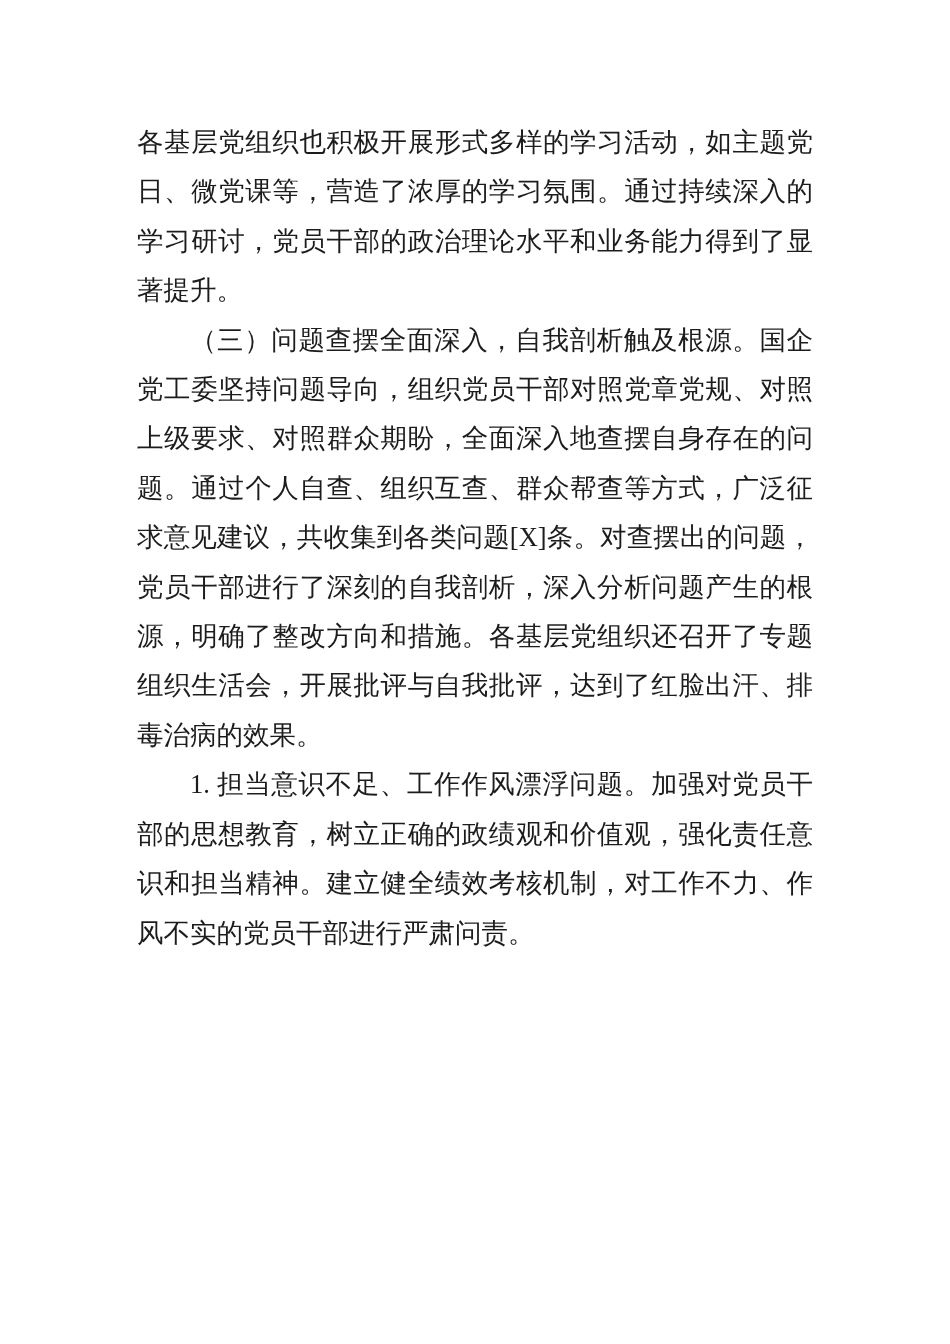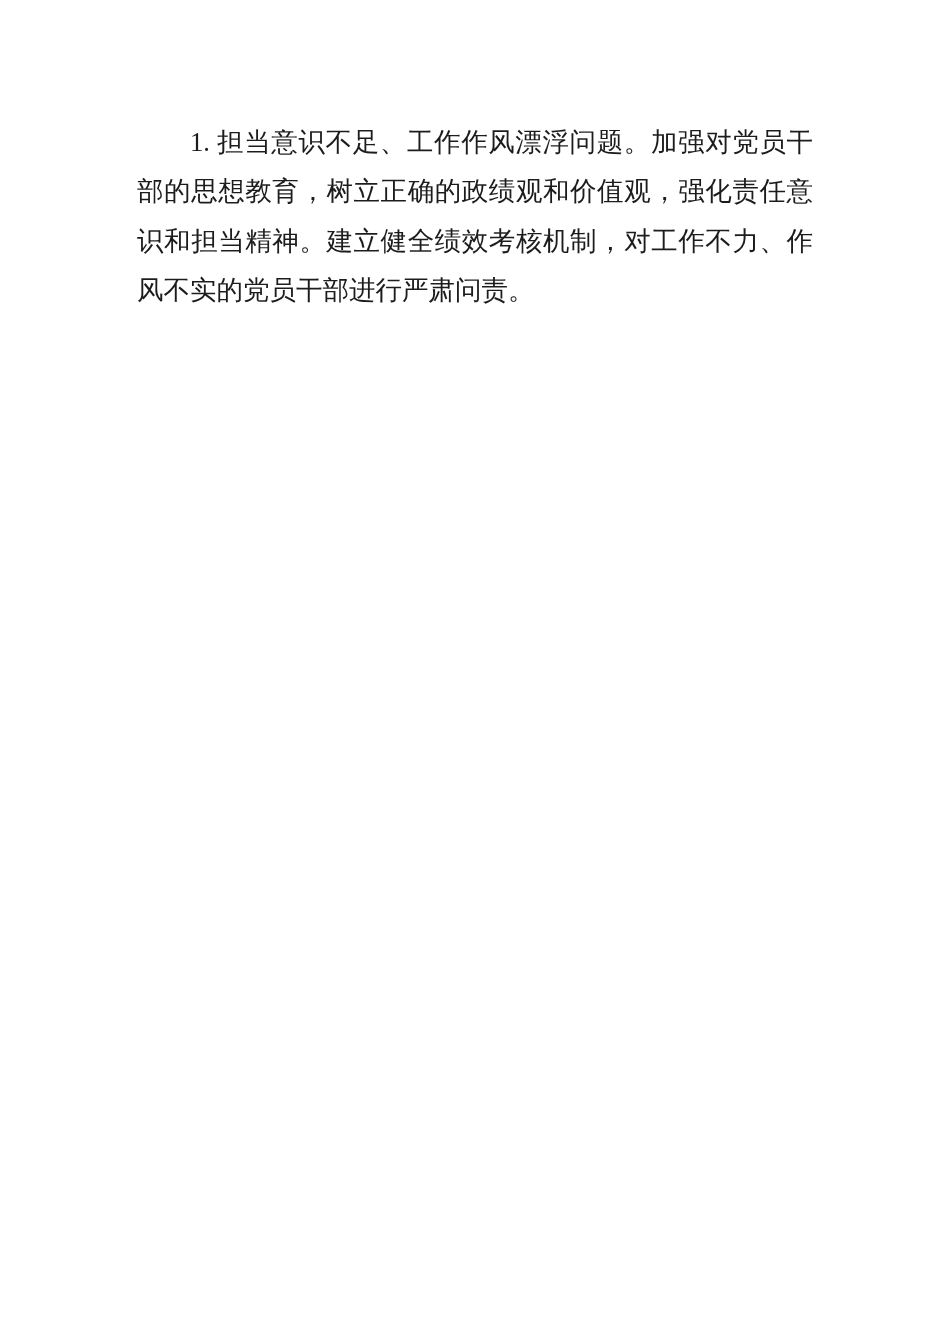--- a/index.html
+++ b/index.html
@@ -35,15 +35,17 @@
   }
   .doc-body p.indent {
     text-indent: 2em;
   }
 </style>
 </head>
 <body>
 
 <div class="page">
   <div class="doc-body">
+    <p>各基层党组织也积极开展形式多样的学习活动，如主题党日、微党课等，营造了浓厚的学习氛围。通过持续深入的学习研讨，党员干部的政治理论水平和业务能力得到了显著提升。</p>
+    <p class="indent">（三）问题查摆全面深入，自我剖析触及根源。国企党工委坚持问题导向，组织党员干部对照党章党规、对照上级要求、对照群众期盼，全面深入地查摆自身存在的问题。通过个人自查、组织互查、群众帮查等方式，广泛征求意见建议，共收集到各类问题[X]条。对查摆出的问题，党员干部进行了深刻的自我剖析，深入分析问题产生的根源，明确了整改方向和措施。各基层党组织还召开了专题组织生活会，开展批评与自我批评，达到了红脸出汗、排毒治病的效果。</p>
     <p class="indent">1. 担当意识不足、工作作风漂浮问题。加强对党员干部的思想教育，树立正确的政绩观和价值观，强化责任意识和担当精神。建立健全绩效考核机制，对工作不力、作风不实的党员干部进行严肃问责。</p>
   </div>
 </div>
 
 </body></html>

